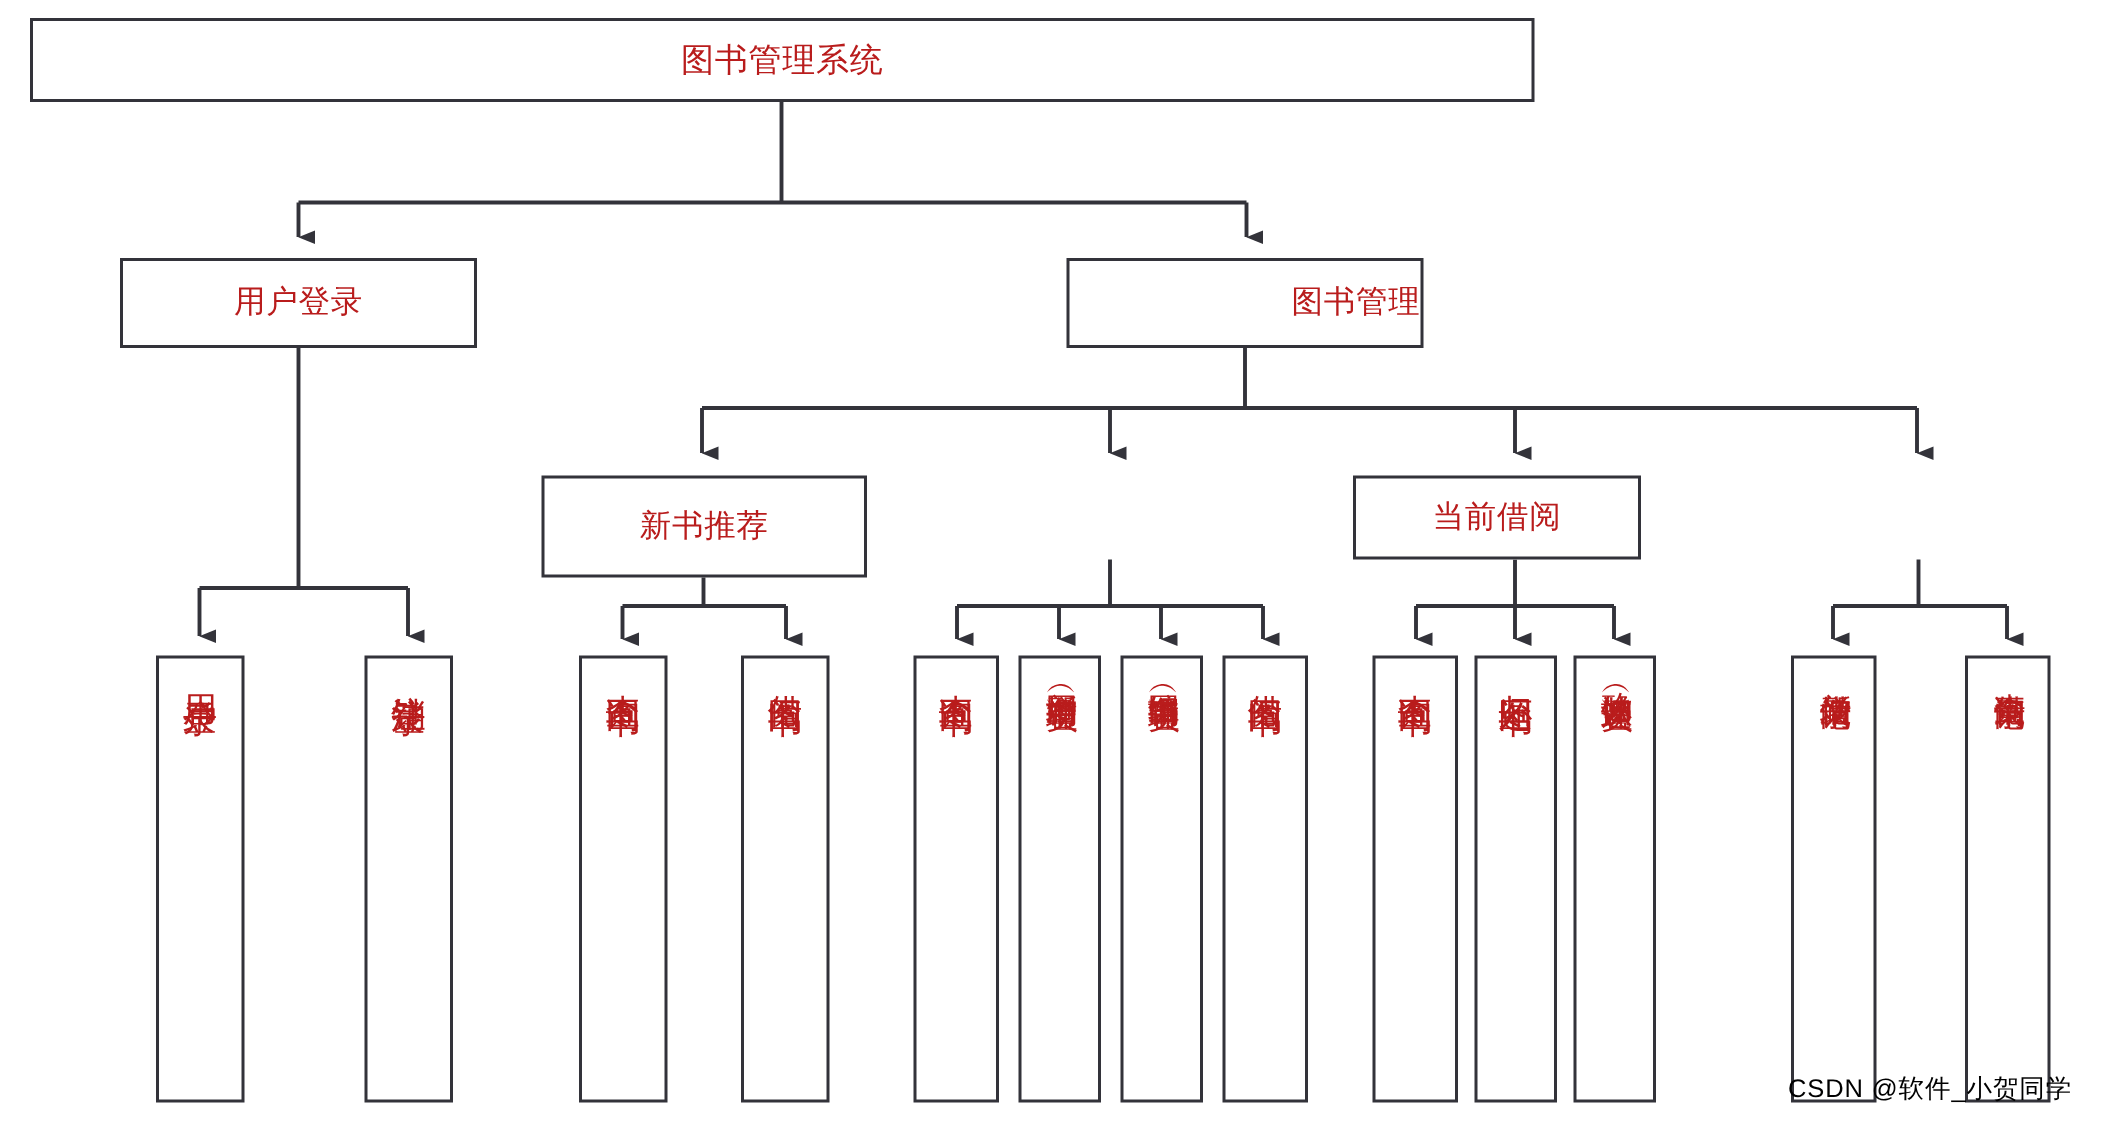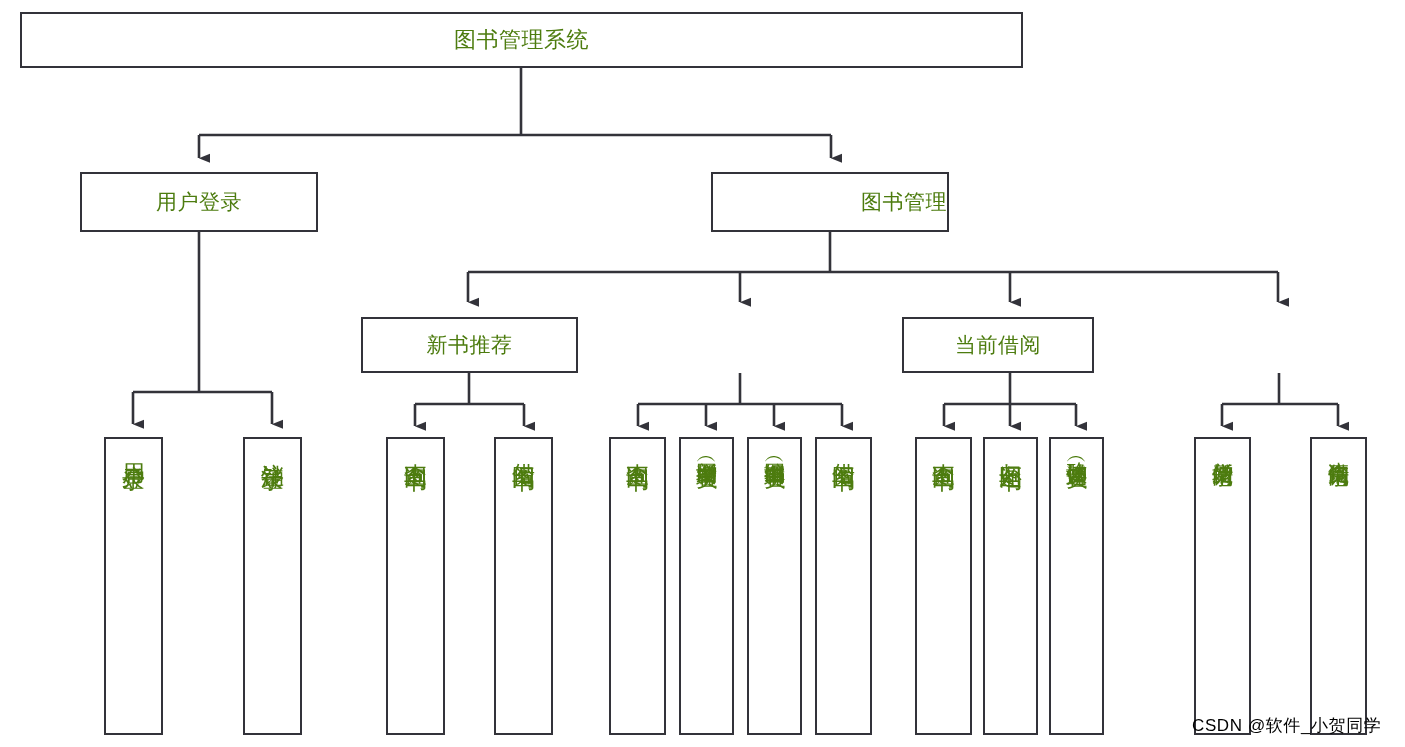--- a/index.html
+++ b/index.html
@@ -27,21 +27,21 @@
     pointer-events: none;
   }
   .node {
     position: absolute;
     box-sizing: border-box;
     background: #ffffff;
     border: 2px solid #33333a;
     display: flex;
     align-items: center;
     justify-content: center;
-    color: #4d7c0f;
+    color: #b91c1c;
     z-index: 2;
   }
   .node .label {
     display: block;
     text-align: center;
     line-height: 1.18;
     letter-spacing: 0.5px;
     white-space: nowrap;
   }
   
@@ -140,21 +140,21 @@
   </div>
 
   <div class="node h-node" style="left:80px; top:172px; width:238px; height:60px;">
     <span class="label">用户登录</span>
   </div>
 
   <div class="node h-node" style="left:711px; top:172px; width:238px; height:60px;justify-content:flex-end;">
     <span class="label">图书管理</span>
   </div>
 
-  <div class="node h-node" style="left:361px; top:317px; width:217px; height:56px;">
+  <div class="node h-node" style="left:361px; top:317px; width:217px; height:68px;">
     <span class="label">新书推荐</span>
   </div>
 
 
   <div class="node h-node" style="left:902px; top:317px; width:192px; height:56px;">
     <span class="label">当前借阅</span>
   </div>
 
 
   <div class="node leaf" style="left:104px; top:437px; width:59px; height:298px;">

